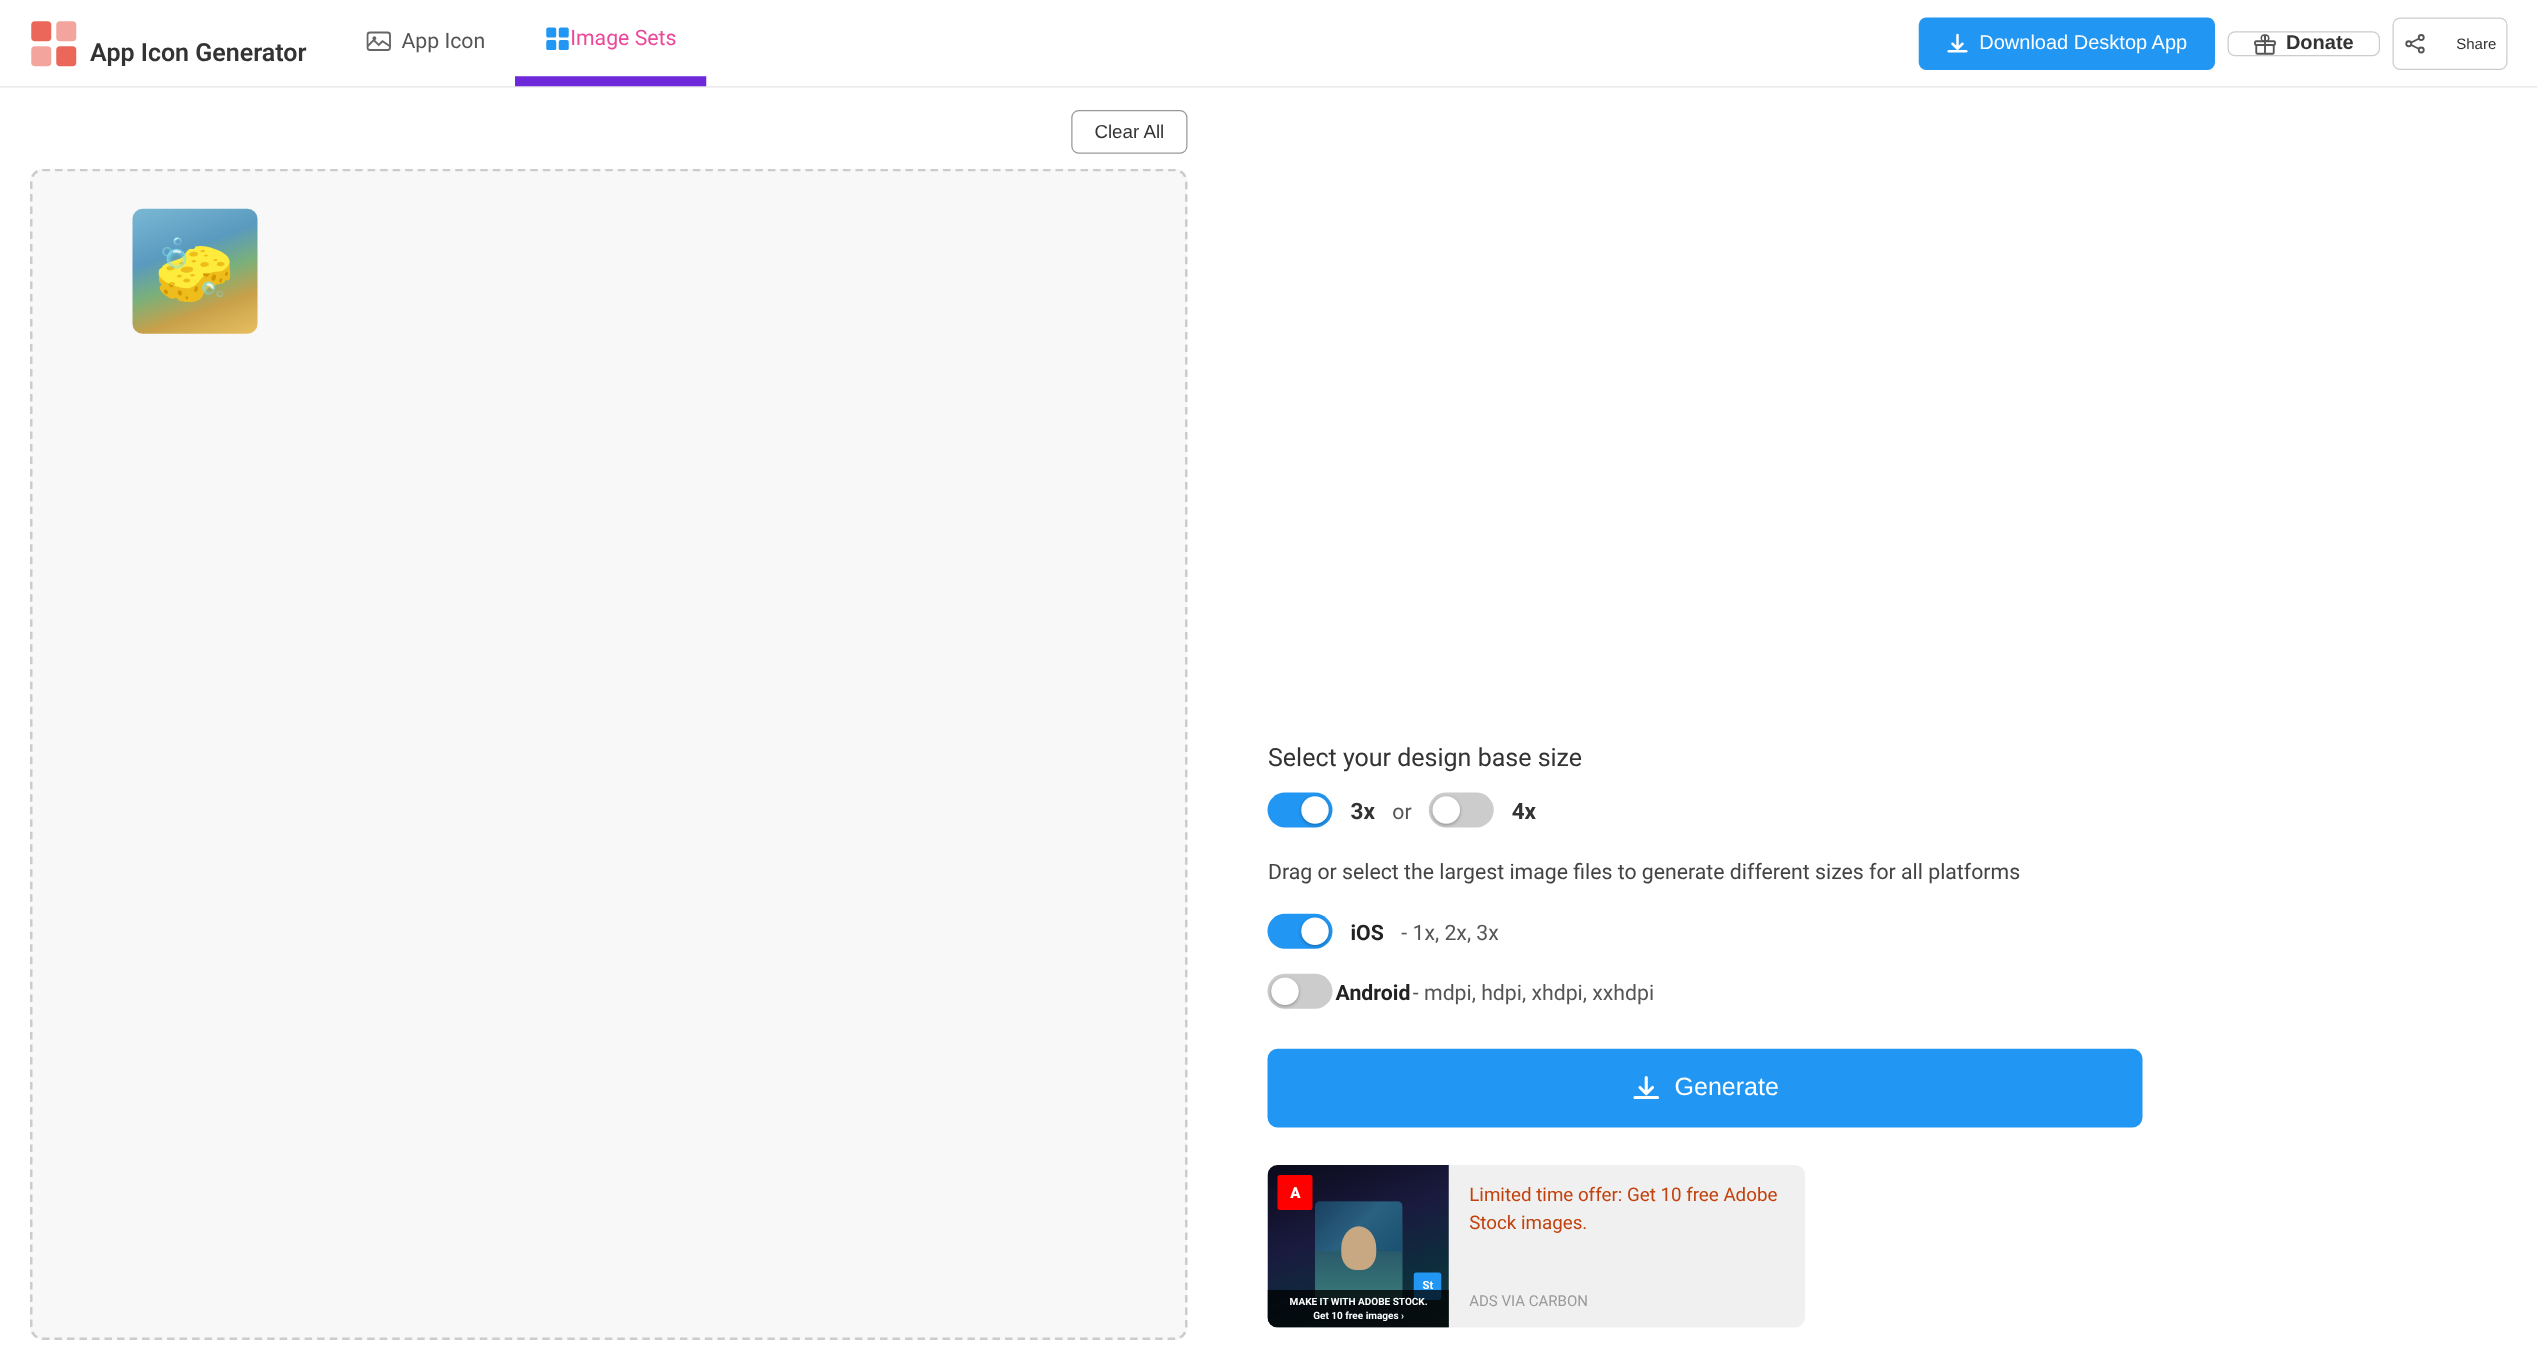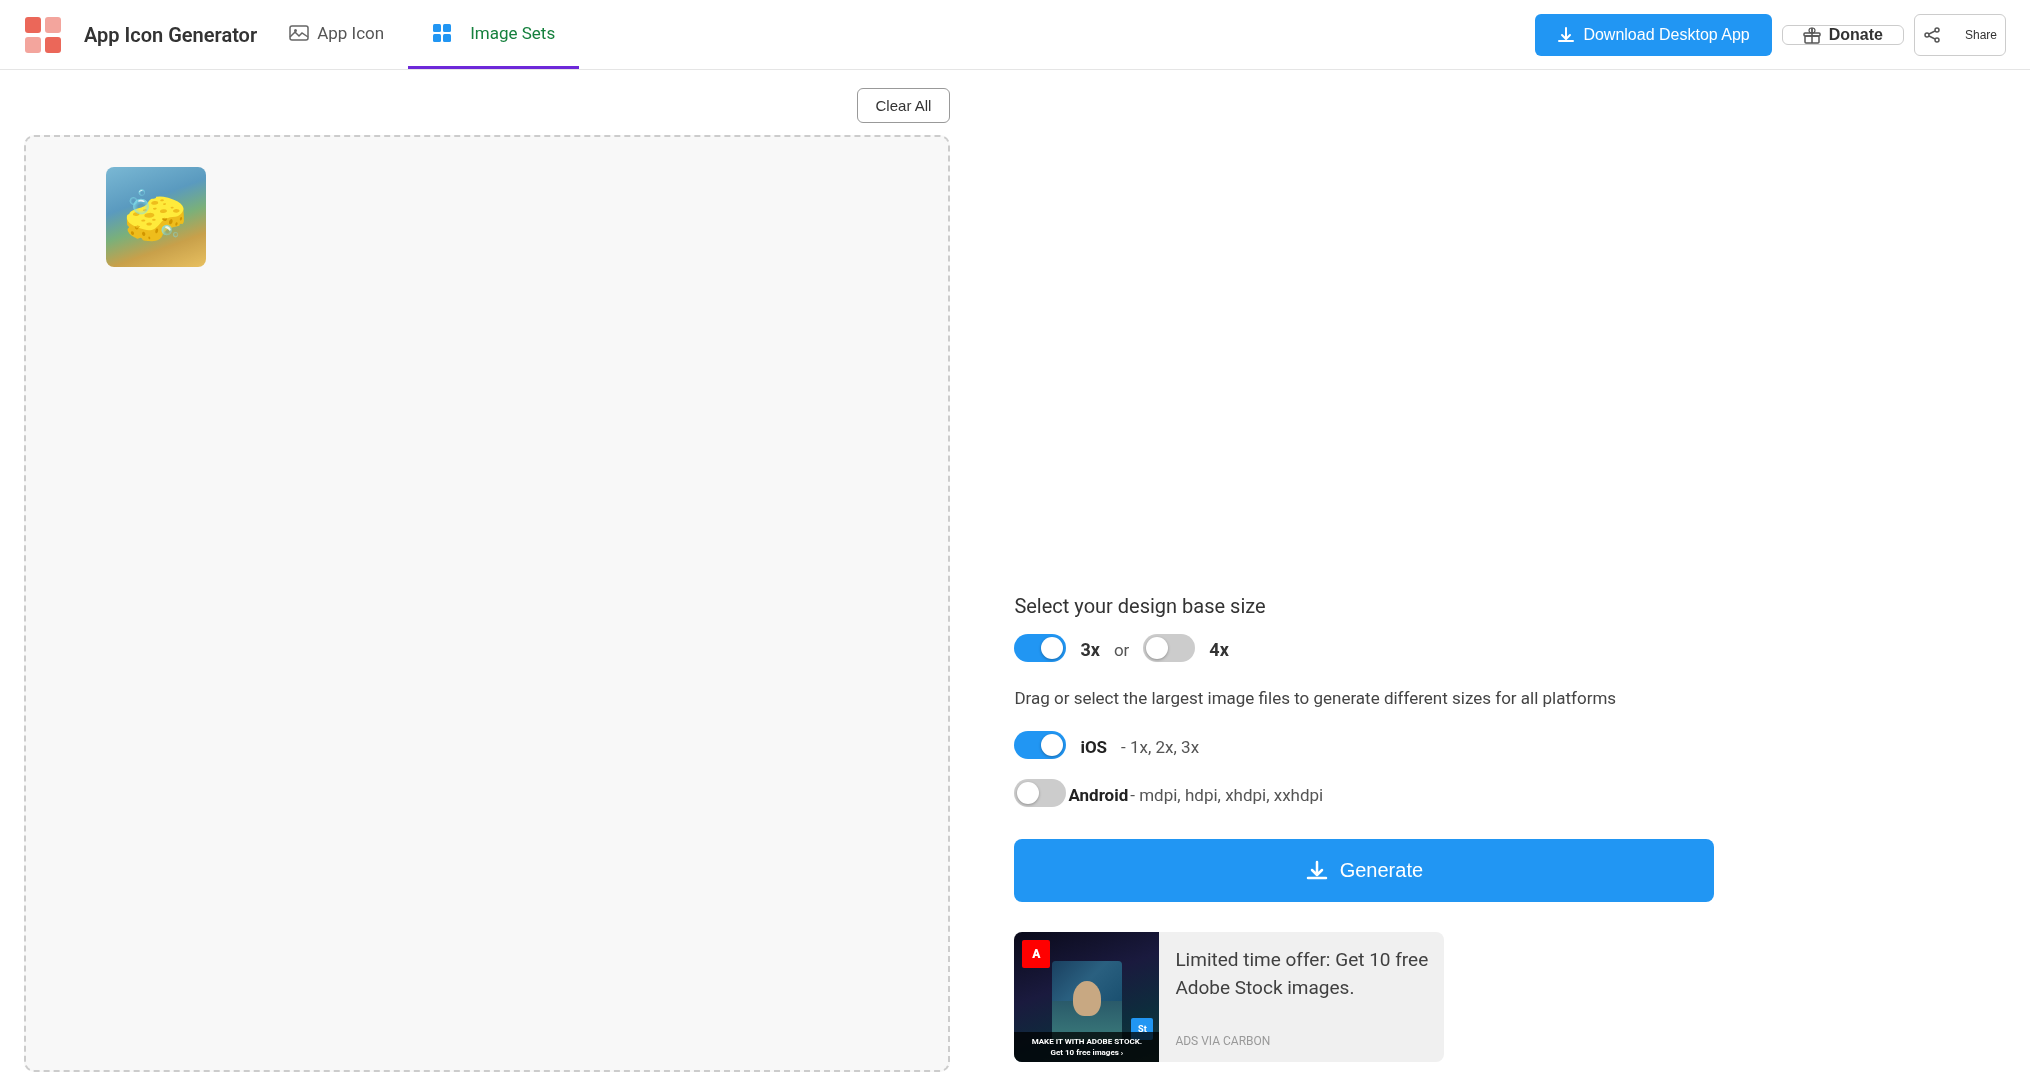--- a/index.html
+++ b/index.html
@@ -8,42 +8,42 @@
       background: #fff;
       color: #333;
       font-size: 16px;
     }
   </style>
 </head>
 <body>
 
 <header style="display:flex; align-items:center; padding:0 24px; height:70px; border-bottom:1px solid #e5e5e5; gap:8px;">
 
-  <div style="display:flex; align-items:center; gap:22px; ">
+  <div style="display:flex; align-items:flex-end; gap:10px; margin-right:16px;">
     <svg width="38" height="38" viewBox="0 0 38 38">
       <rect x="1" y="1" width="16" height="16" rx="3" fill="#e74c3c" opacity="0.85"></rect>
       <rect x="21" y="1" width="16" height="16" rx="3" fill="#e74c3c" opacity="0.5"></rect>
       <rect x="1" y="21" width="16" height="16" rx="3" fill="#e74c3c" opacity="0.5"></rect>
       <rect x="21" y="21" width="16" height="16" rx="3" fill="#e74c3c" opacity="0.85"></rect>
     </svg>
     <span style="font-size:20px; font-weight:600; color:#333;">App Icon Generator</span>
   </div>
 
   <nav style="display:flex; align-items:flex-end; height:100%; gap:0;">
 
     <div style="display:flex; align-items:center; gap:8px; padding:0 24px; cursor:pointer; font-size:17px; color:#555; border-bottom:3px solid transparent; height:100%;">
       <svg width="20" height="20" viewBox="0 0 20 20">
         <rect x="1" y="3" width="18" height="14" rx="2" stroke="#666" stroke-width="1.5" fill="none"></rect>
         <circle cx="6.5" cy="7.5" r="1.5" fill="#666"></circle>
         <path d="M1 14 l5-5 4 4 3-3 6 4" stroke="#666" stroke-width="1.5" fill="none"></path>
       </svg>
       <span>App Icon</span>
     </div>
 
-    <div style="display:flex; align-items:center; gap:18px; padding:0 24px; cursor:pointer; font-size:17px; color:#15803d; border-bottom:3px solid #6d28d9; height:100%;">
+    <div style="display:flex; align-items:center; gap:0; padding:0 24px; cursor:pointer; font-size:17px; color:#ec4899; border-bottom:8px solid #6d28d9; height:100%;">
       <svg width="20" height="20" viewBox="0 0 20 20">
         <rect x="1" y="1" width="8" height="8" rx="1.5" fill="#2196f3"></rect>
         <rect x="11" y="1" width="8" height="8" rx="1.5" fill="#2196f3"></rect>
         <rect x="1" y="11" width="8" height="8" rx="1.5" fill="#2196f3"></rect>
         <rect x="11" y="11" width="8" height="8" rx="1.5" fill="#2196f3"></rect>
       </svg>
       <span>Image Sets</span>
     </div>
   </nav>
 
@@ -163,19 +163,19 @@
         </div>
 
         <div style="position:absolute; bottom:22px; right:6px; width:22px; height:22px; background:#2196f3; display:flex; align-items:center; justify-content:center; font-size:9px; color:white; font-weight:700; border-radius:2px;">St</div>
 
         <div style="position:absolute; bottom:0; left:0; right:0; background:rgba(0,0,0,0.75); color:#fff; font-size:8px; font-weight:700; padding:4px 6px; text-align:center; line-height:1.4;">
           MAKE IT WITH ADOBE STOCK.<br>Get 10 free images ›
         </div>
       </div>
 
       <div style="padding:14px 16px; display:flex; flex-direction:column; justify-content:space-between; flex:1;">
-        <p style="font-size:19px; color:#404040; line-height:1.45;">Limited time offer: Get 10 free Adobe Stock images.</p>
+        <p style="font-size:15px; color:#c2410c; line-height:1.45;">Limited time offer: Get 10 free Adobe Stock images.</p>
         <p style="font-size:12px; color:#999; margin-top:10px;">ADS VIA CARBON</p>
       </div>
     </div>
 
   </div>
 </div>
 
 </body></html>

